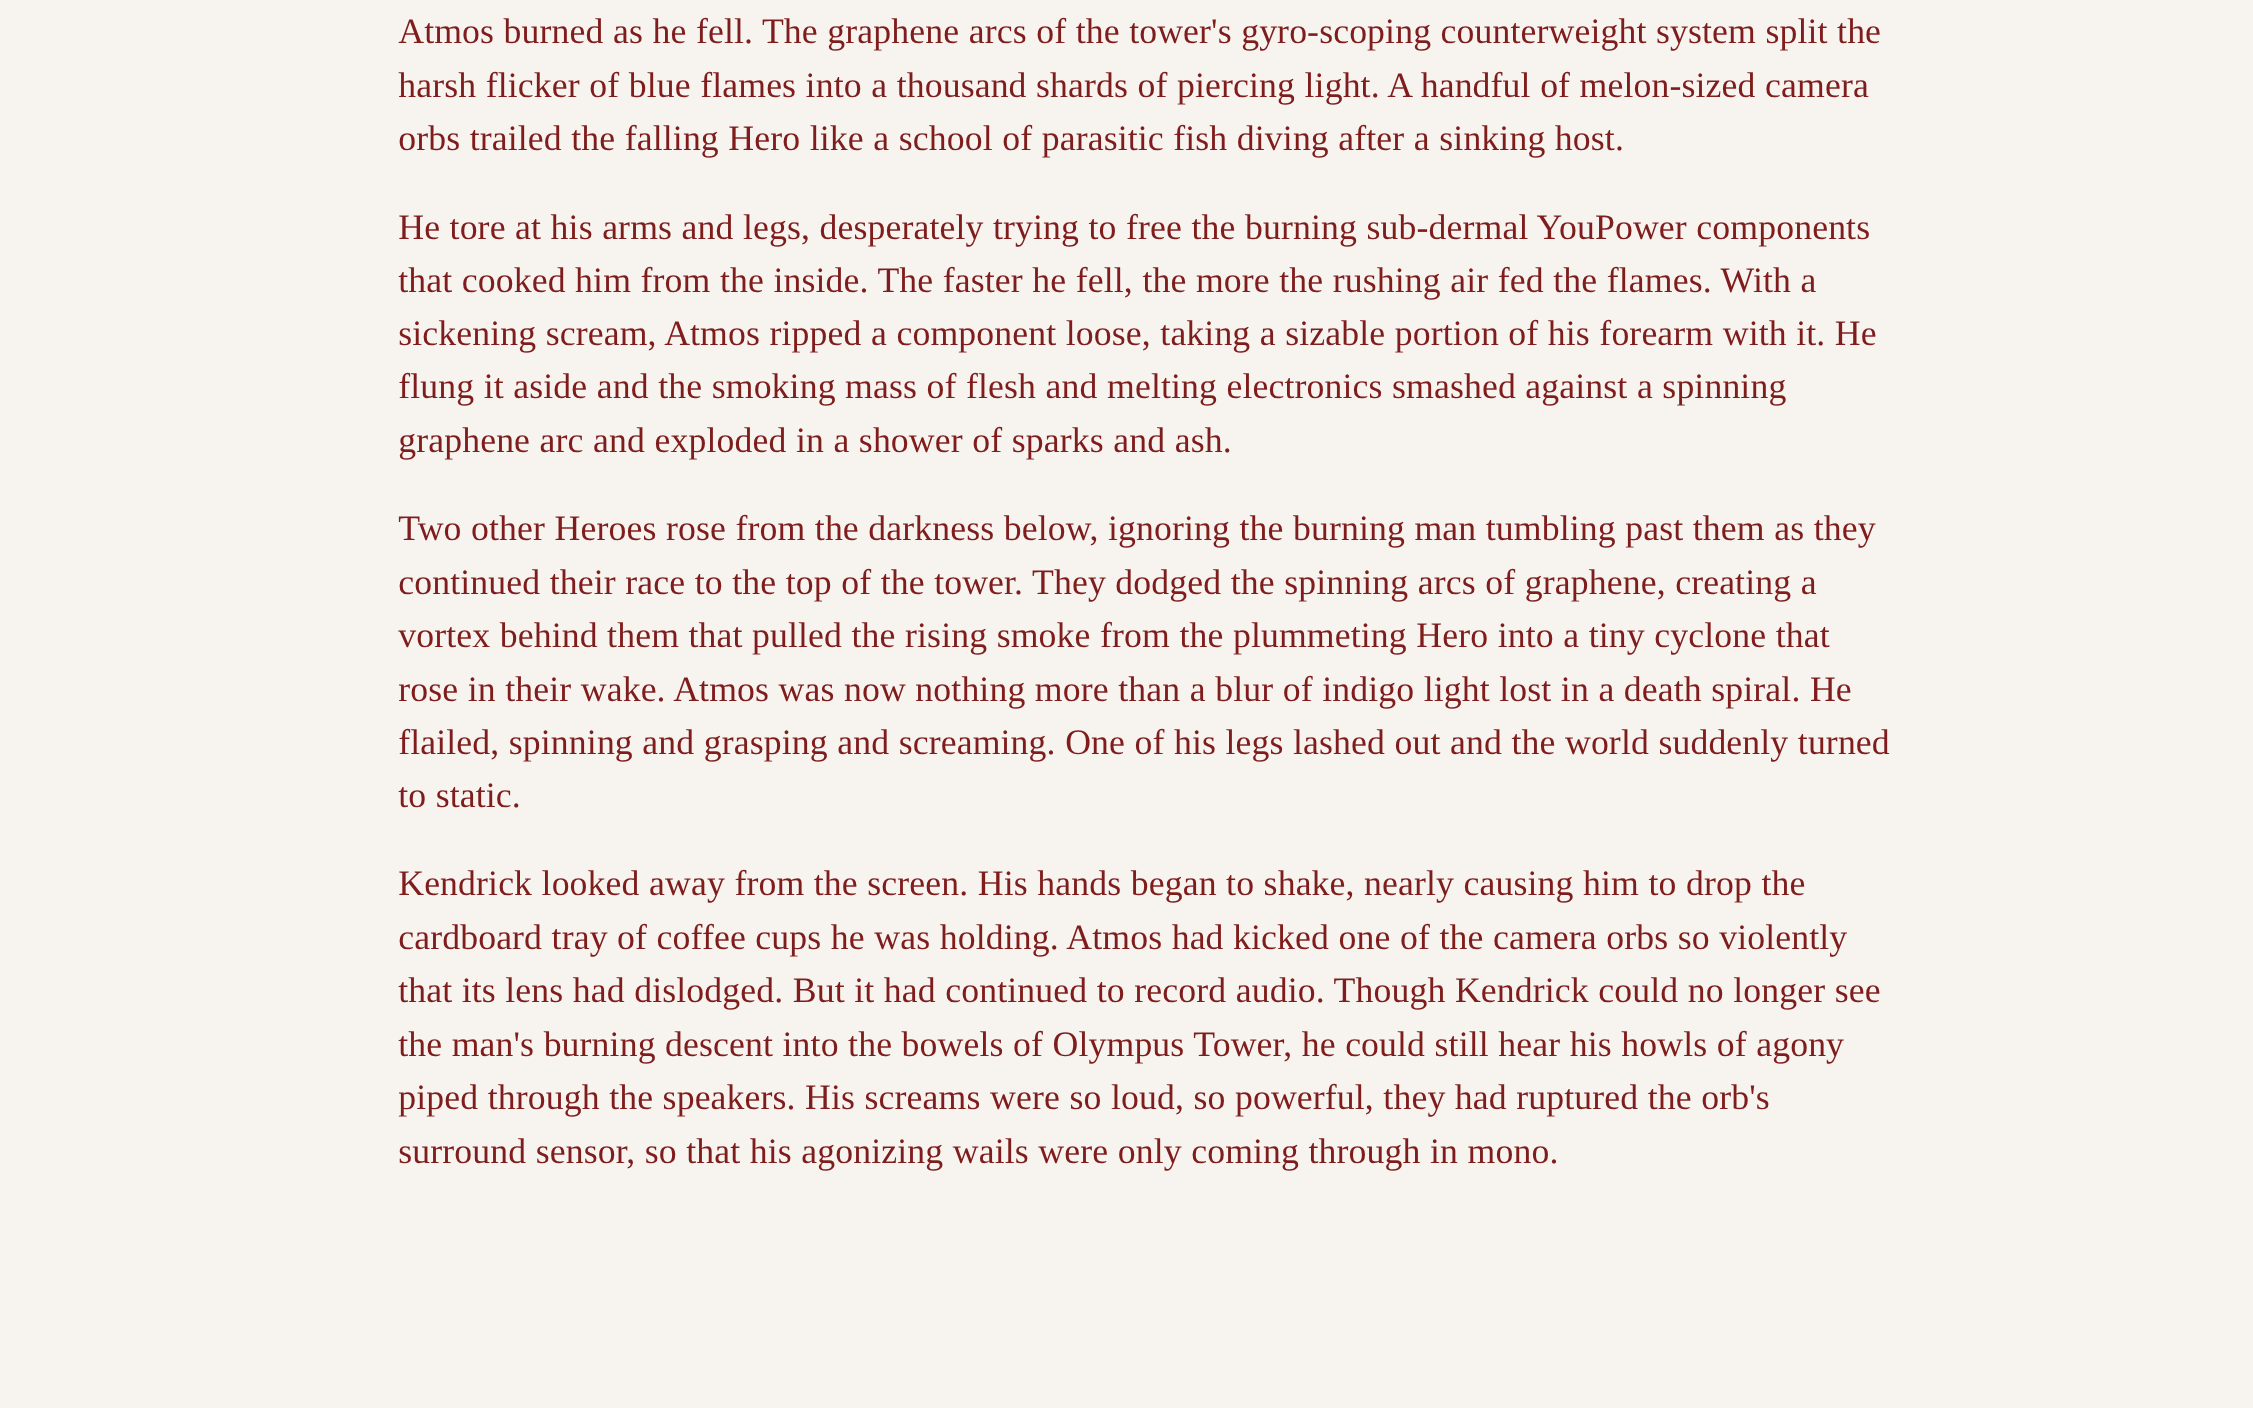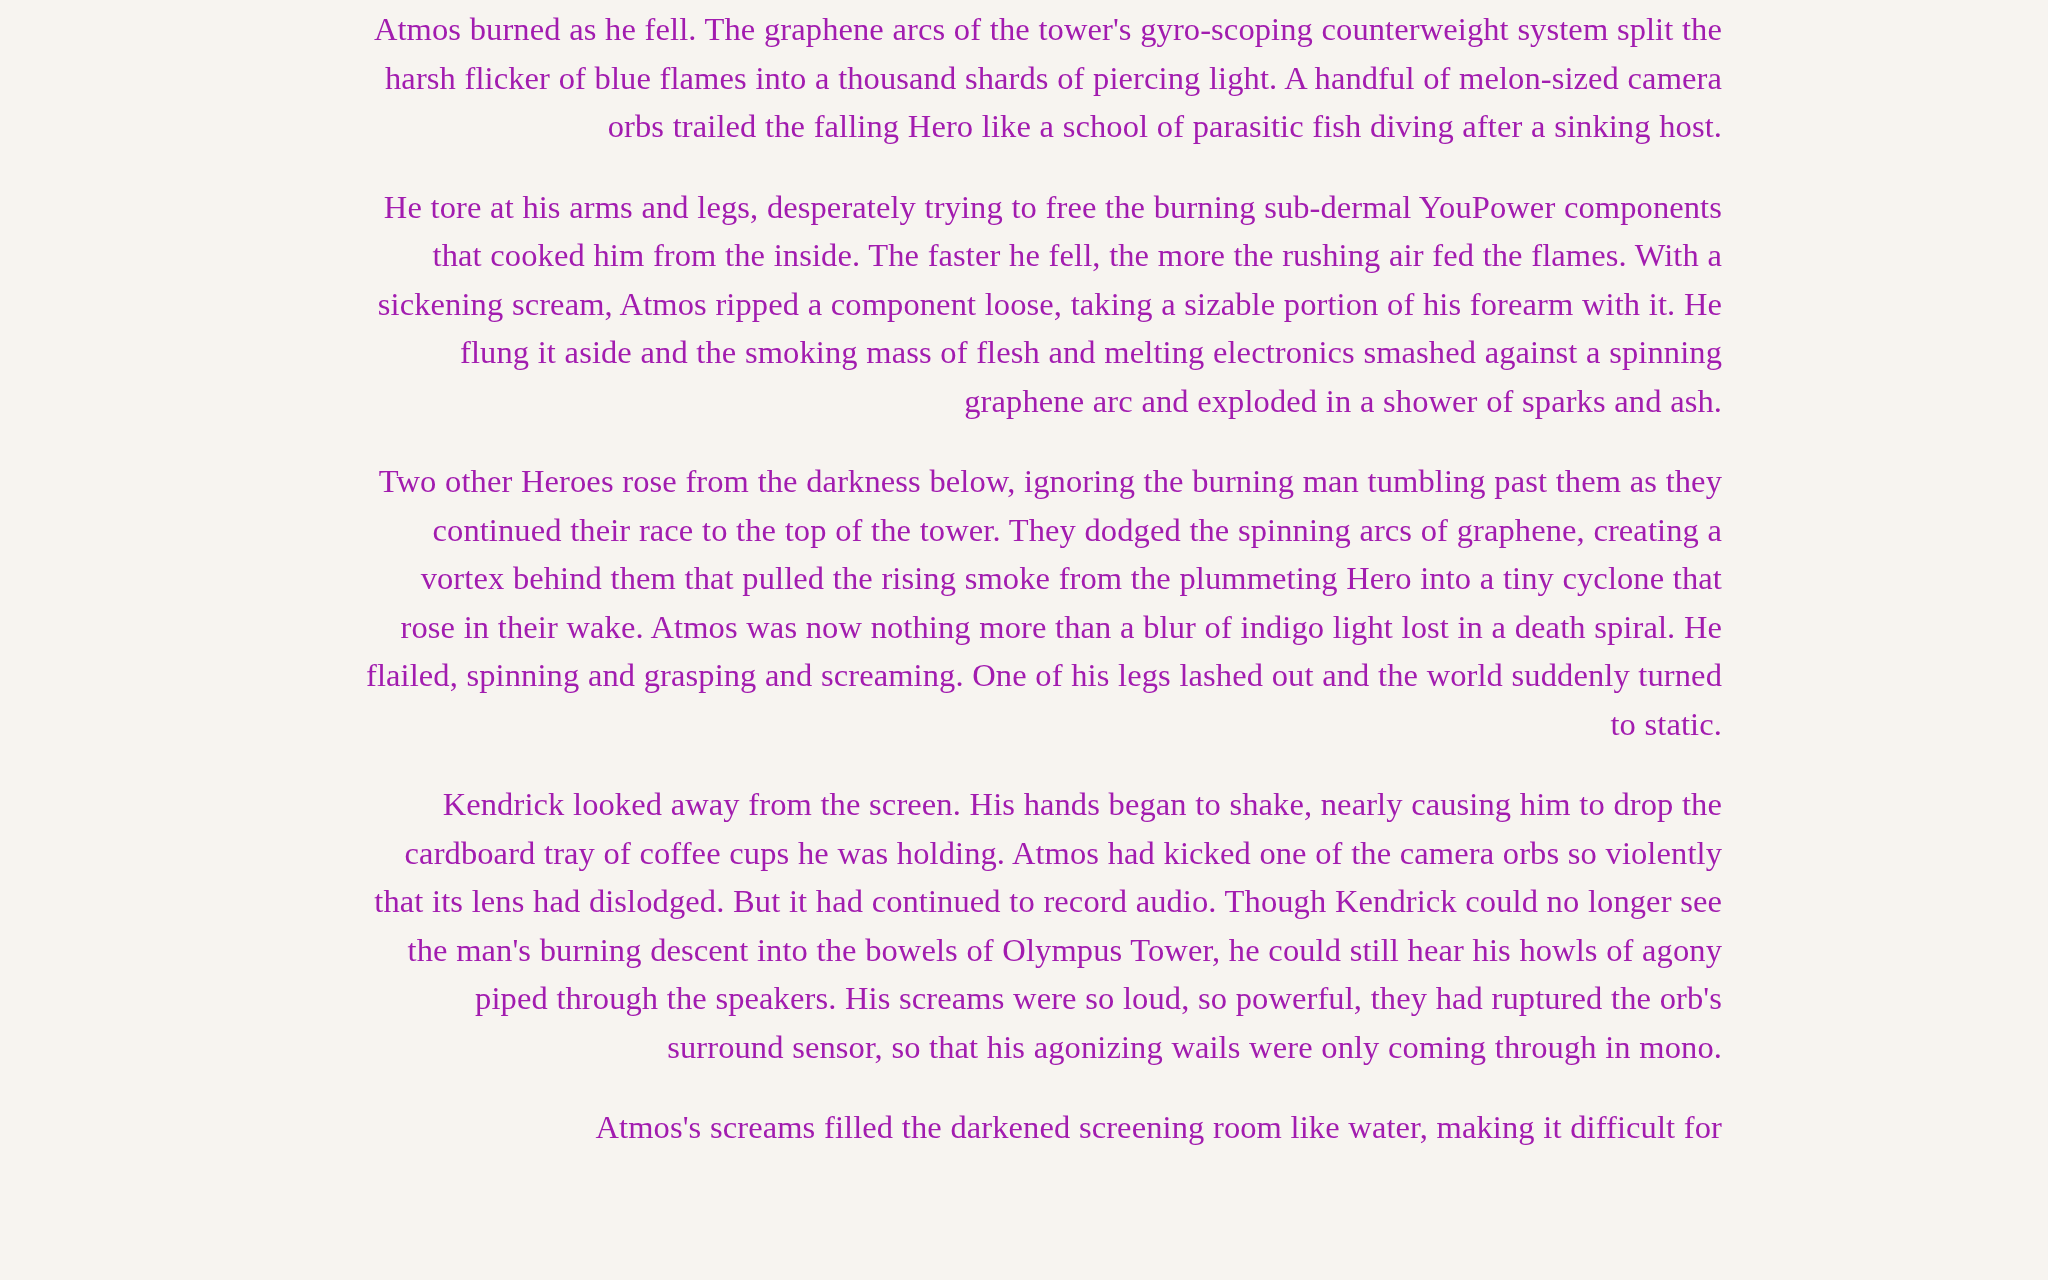--- a/index.html
+++ b/index.html
@@ -26,35 +26,34 @@
     position: absolute;
     left: 362px;
     top: 0px;
     width: 1360px;
   }
   .para {
     font-size: 32.5px;
     line-height: 48.5px;
     letter-spacing: 0.1px;
     margin: 0 0 32px 0;
-    text-align: right;
+    text-align: left;
     word-spacing: 0.4px;
-    color: #a21caf;
+    color: #7f1d1d;
   }
   .para:first-child {
     margin-top: 5px;
   }
   .para.last {
     margin-bottom: 0;
   }
 </style>
 </head>
 <body>
 
 <div class="page">
   <div class="reader-column">
     <p class="para">Atmos burned as he fell. The graphene arcs of the tower's gyro-scoping counterweight system split the harsh flicker of blue flames into a thousand shards of piercing light. A handful of melon-sized camera orbs trailed the falling Hero like a school of parasitic fish diving after a sinking host.</p>
     <p class="para">He tore at his arms and legs, desperately trying to free the burning sub-dermal YouPower components that cooked him from the inside. The faster he fell, the more the rushing air fed the flames. With a sickening scream, Atmos ripped a component loose, taking a sizable portion of his forearm with it. He flung it aside and the smoking mass of flesh and melting electronics smashed against a spinning graphene arc and exploded in a shower of sparks and ash.</p>
     <p class="para">Two other Heroes rose from the darkness below, ignoring the burning man tumbling past them as they continued their race to the top of the tower. They dodged the spinning arcs of graphene, creating a vortex behind them that pulled the rising smoke from the plummeting Hero into a tiny cyclone that rose in their wake. Atmos was now nothing more than a blur of indigo light lost in a death spiral. He flailed, spinning and grasping and screaming. One of his legs lashed out and the world suddenly turned to static.</p>
     <p class="para">Kendrick looked away from the screen. His hands began to shake, nearly causing him to drop the cardboard tray of coffee cups he was holding. Atmos had kicked one of the camera orbs so violently that its lens had dislodged. But it had continued to record audio. Though Kendrick could no longer see the man's burning descent into the bowels of Olympus Tower, he could still hear his howls of agony piped through the speakers. His screams were so loud, so powerful, they had ruptured the orb's surround sensor, so that his agonizing wails were only coming through in mono.</p>
-    <p class="para last">Atmos's screams filled the darkened screening room like water, making it difficult for</p>
   </div>
 </div>
 
 </body></html>

